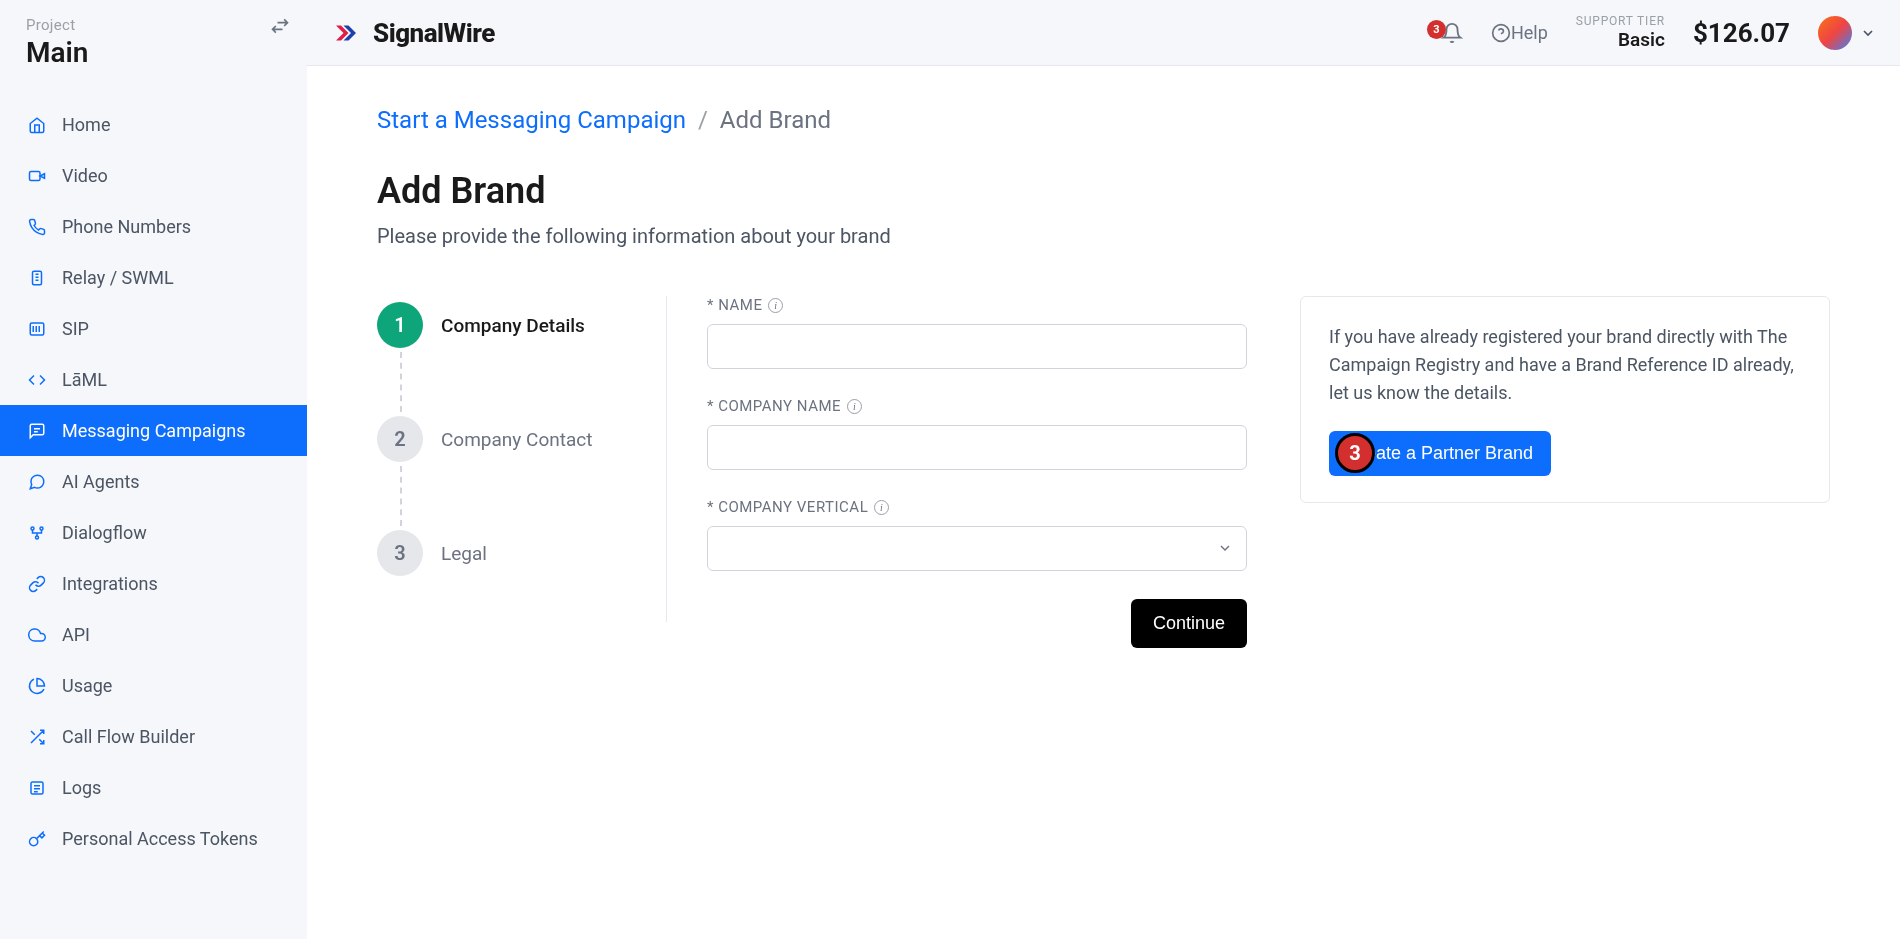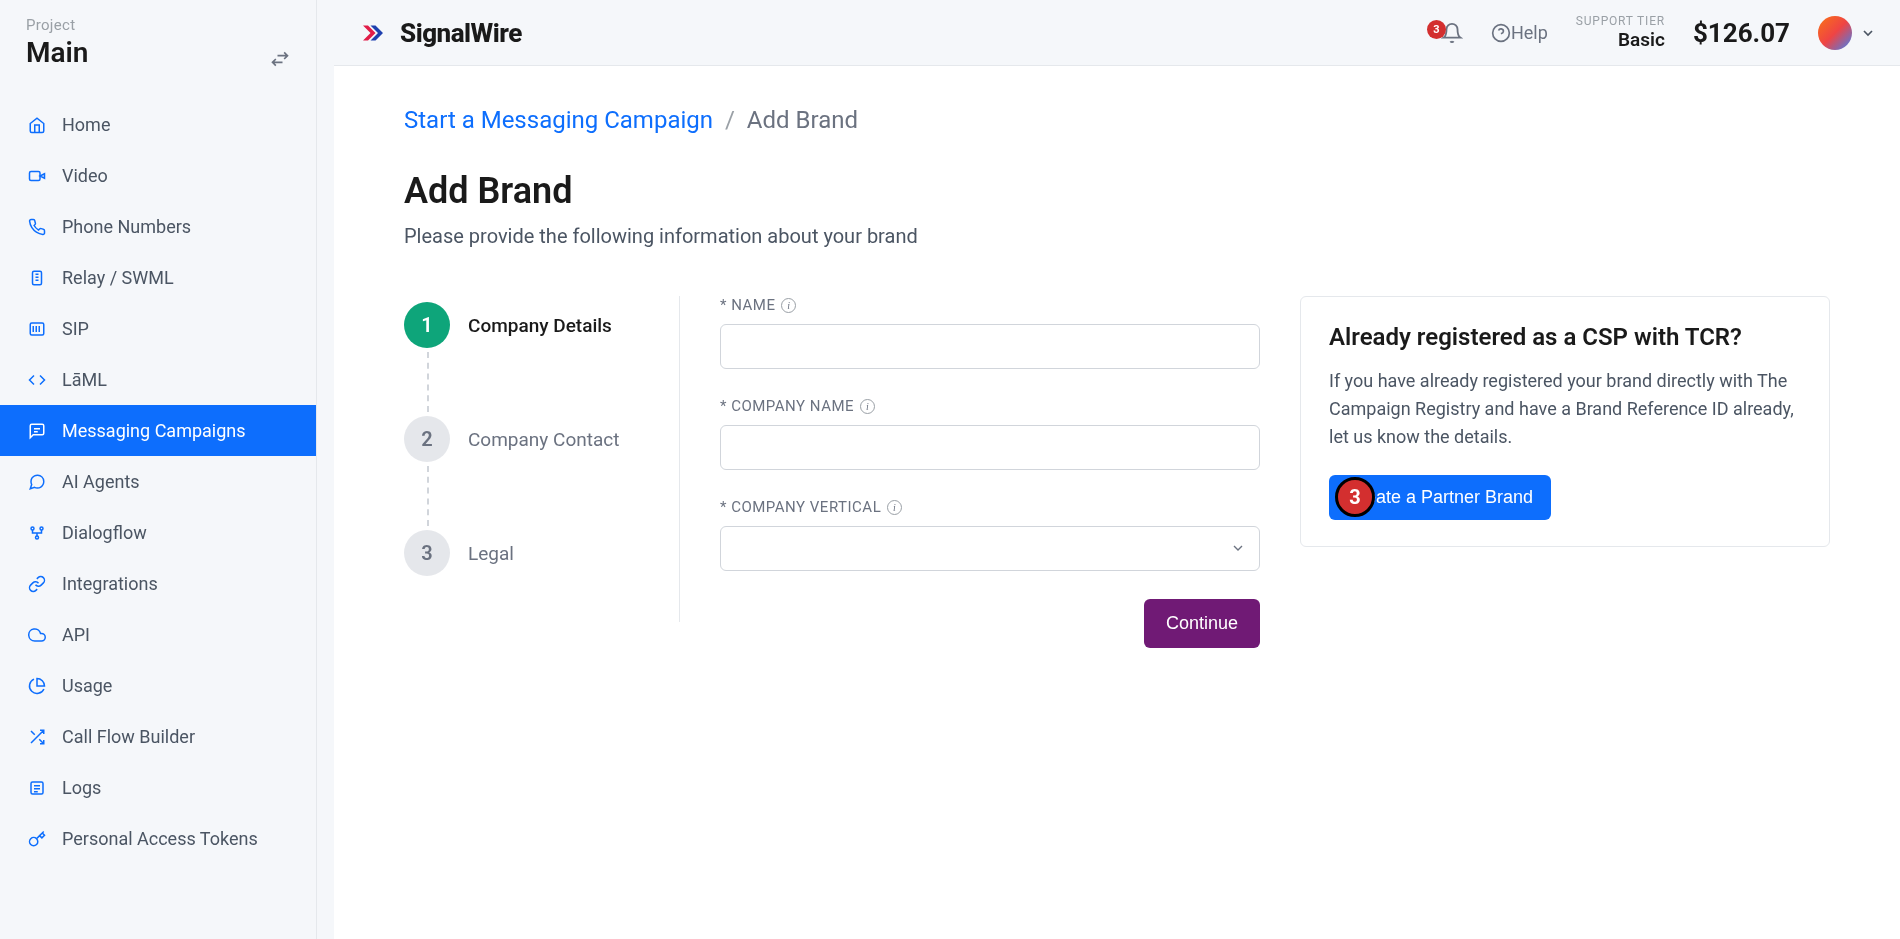--- a/index.html
+++ b/index.html
@@ -17,21 +17,21 @@
   position: fixed;
   left: 0; top: 0;
   width: 317px; height: 939px;
   background: #f5f7fa;
   border-right: 1px solid #e5e8ec;
 }
 .project-block {
   padding: 16px 26px 20px 26px;
   display: flex;
   justify-content: space-between;
-  align-items: flex-end;
+  align-items: flex-start;
 }
 .project-label {
   font-size: 15px;
   color: #9aa0a6;
   letter-spacing: .3px;
   margin-bottom: 2px;
 }
 .project-name {
   font-size: 28px;
   font-weight: 600;
@@ -52,21 +52,21 @@
 .nav-item.active {
   background: #0d6efd;
   color: #fff;
 }
 .nav-item .icon { width: 22px; display:flex; align-items:center; justify-content:center; color:#0d6efd; }
 .nav-item.active .icon { color:#fff; }
 
 
 .main {
   position: absolute;
-  left: 334px; top: 0;
+  left: 307px; top: 0;
   right: 0;
   background: #f5f7fa;
 }
 .topbar {
   height: 66px;
   border-bottom: 1px solid #e5e8ec;
   display:flex;
   align-items:center;
   padding: 0 24px;
 }
@@ -153,21 +153,21 @@
   padding:0 12px;
   font-size:16px;
   background:#fff;
 }
 .select { appearance:none; position:relative; }
 .select-wrap { position:relative; }
 .select-chevron { position:absolute; right:14px; top:14px; color:#6b7280; pointer-events:none;}
 
 .continue {
   float:right;
-  background:#701a75;
+  background:#000000;
   color:#fff;
   border:none;
   border-radius:6px;
   padding:14px 22px;
   font-size:18px;
   cursor:pointer;
 }
 
 .side-card {
   flex: 0 0 530px;
@@ -445,21 +445,20 @@
                 <svg width="16" height="16" viewBox="0 0 24 24" fill="none" stroke="currentColor" stroke-width="2">
                   <path d="M6 9l6 6 6-6"></path>
                 </svg>
               </span>
           </div>
         </div>
         <button class="continue">Continue</button>
       </div>
 
       <div class="side-card">
-        <h3>Already registered as a CSP with TCR?</h3>
         <p>If you have already registered your brand directly with The Campaign Registry and have a Brand Reference ID already, let us know the details.</p>
         <div class="partner-row">
           <button class="partner-btn">Create a Partner Brand</button>
           <span class="annot">3</span>
         </div>
       </div>
     </div>
   </div>
 </div>
 

